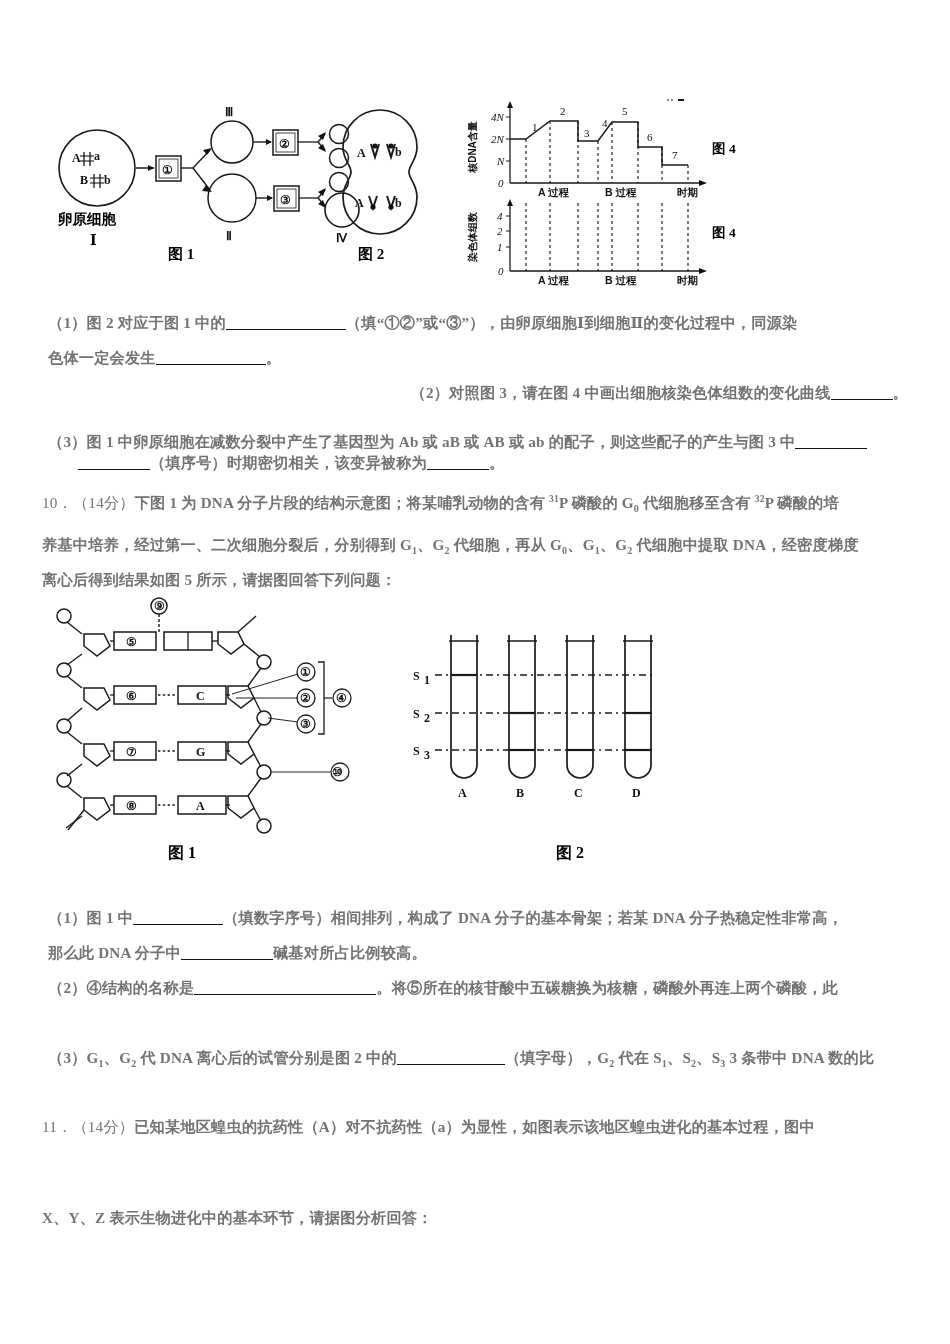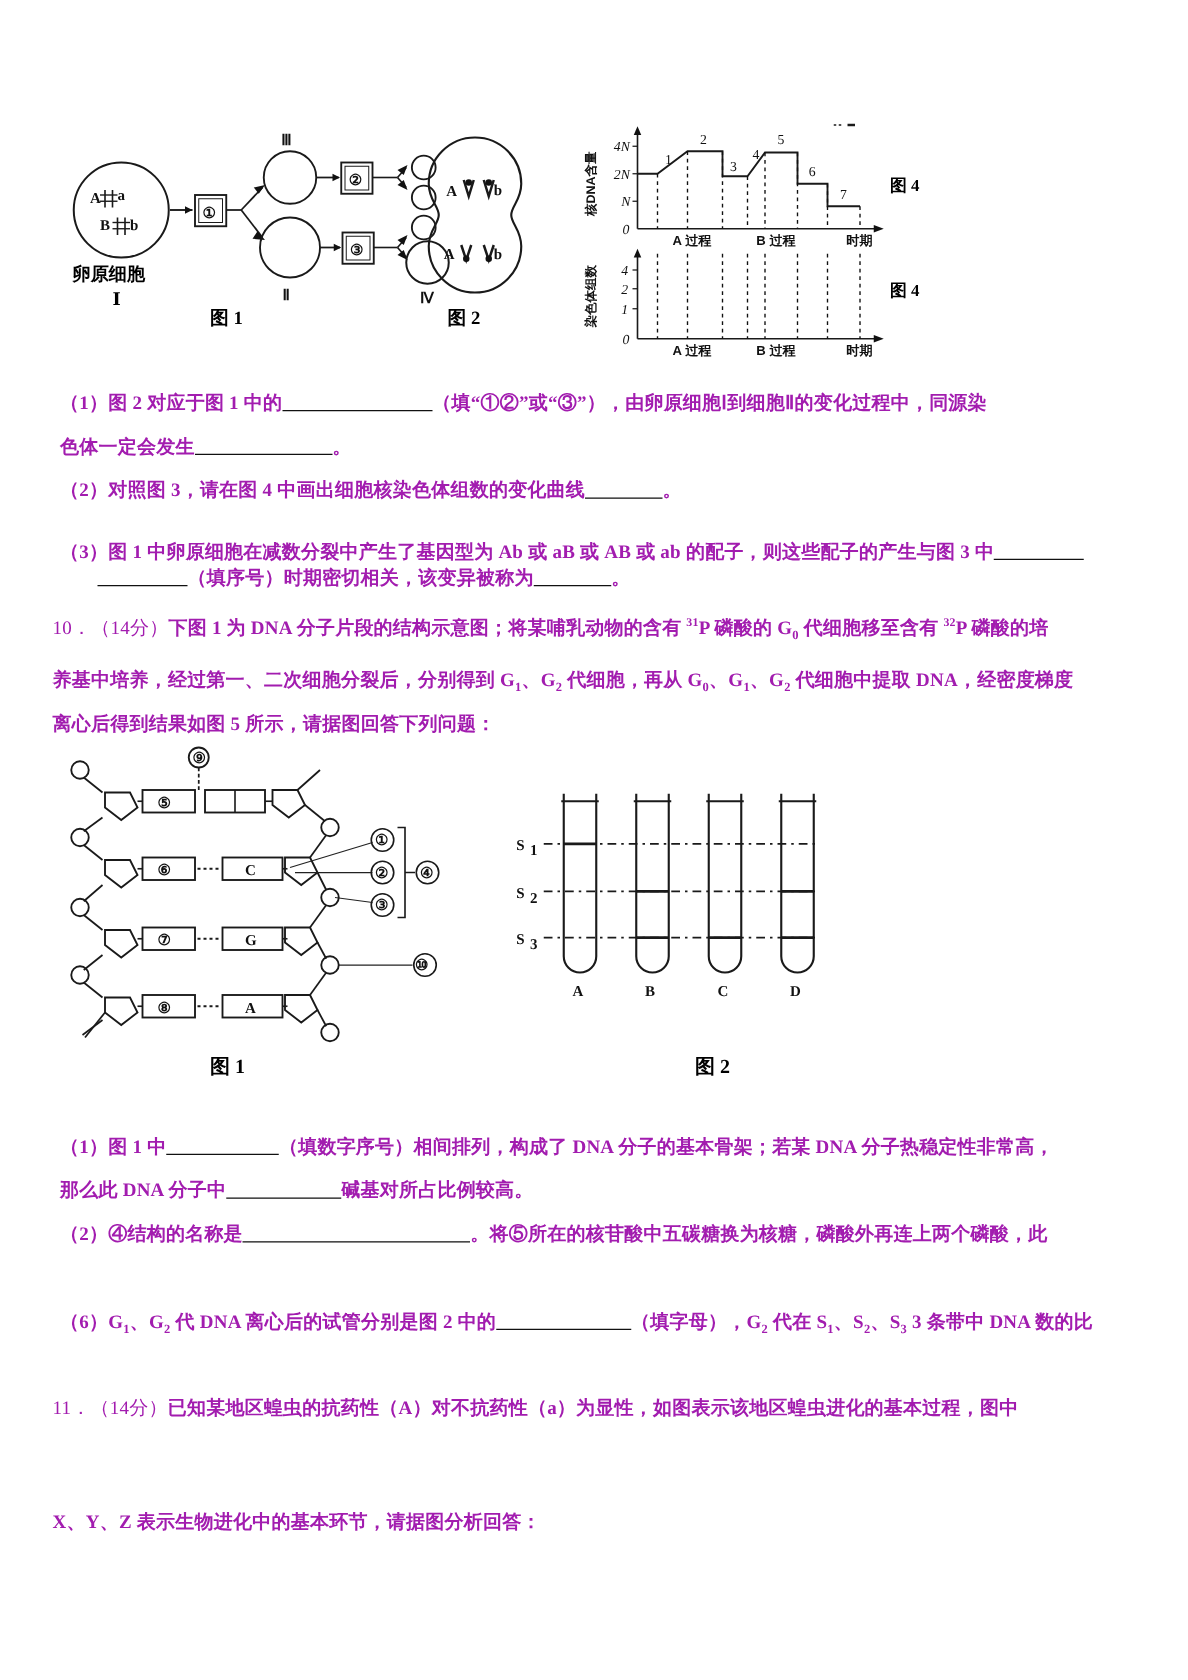--- a/index.html
+++ b/index.html
@@ -10,23 +10,22 @@
   }
   .page{position:relative;width:950px;height:1344px;}
 
   
   .qtext{
     position:absolute;
     font-size:15.2px;
     line-height:35px;
     letter-spacing:.2px;
     font-weight:700;
-    color:#a21caf;
+    color:#737373;
     white-space:normal;
-    font-family:Liberation Serif, serif;
   }
   .blank{
     display:inline-block;
     border-bottom:1.4px solid #111;
     vertical-align:-2px;
   }
   .sup{font-size:9.5px;vertical-align:super;}
   .sub{font-size:10px;vertical-align:sub;}
 
   
@@ -215,21 +214,21 @@
   </div>
   <div class="figcap" style="left:712px;top:140px;font-size:13.5px;">图 4</div>
   <div class="figcap" style="left:712px;top:224px;font-size:13.5px;">图 4</div>
 
   <div class="qtext" style="left:48px;top:305px;width:860px;">
     <span>（1）图 2 对应于图 1 中的</span><span class="blank" style="width:120px;"></span><span>（填“①②”或“③”），由卵原细胞Ⅰ到细胞Ⅱ的变化过程中，同源染</span>
   </div>
   <div class="qtext" style="left:48px;top:340px;width:860px;">
     <span>色体一定会发生</span><span class="blank" style="width:110px;"></span><span>。</span>
   </div>
-  <div class="qtext" style="left:48px;top:375px;width:860px;">
+  <div class="qtext" style="left:48px;top:375px;width:860px;text-align:right;">
     <span>（2）对照图 3，请在图 4 中画出细胞核染色体组数的变化曲线</span><span class="blank" style="width:62px;"></span><span>。</span>
   </div>
   <div class="qtext" style="left:48px;top:424px;width:880px;">
     <span>（3）图 1 中卵原细胞在减数分裂中产生了基因型为 Ab 或 aB 或 AB 或 ab 的配子，则这些配子的产生与图 3 中</span><span class="blank" style="width:72px;"></span>
   </div>
   <div class="qtext" style="left:48px;top:445px;width:880px;">
     <span class="blank" style="width:72px;margin-left:30px;"></span><span>（填序号）时期密切相关，该变异被称为</span><span class="blank" style="width:62px;"></span><span>。</span>
   </div>
 
   <div class="qtext" style="left:42px;top:482px;width:890px;">
@@ -398,21 +397,21 @@
   <div class="qtext" style="left:48px;top:900px;width:890px;">
     <span>（1）图 1 中</span><span class="blank" style="width:90px;"></span><span>（填数字序号）相间排列，构成了 DNA 分子的基本骨架；若某 DNA 分子热稳定性非常高，</span>
   </div>
   <div class="qtext" style="left:48px;top:935px;width:890px;">
     <span>那么此 DNA 分子中</span><span class="blank" style="width:92px;"></span><span>碱基对所占比例较高。</span>
   </div>
   <div class="qtext" style="left:48px;top:970px;width:890px;">
     <span>（2）④结构的名称是</span><span class="blank" style="width:182px;"></span><span>。将⑤所在的核苷酸中五碳糖换为核糖，磷酸外再连上两个磷酸，此</span>
   </div>
   <div class="qtext" style="left:48px;top:1040px;width:890px;">
-    <span>（6）G</span><span class="sub">1</span><span>、G</span><span class="sub">2</span><span> 代 DNA 离心后的试管分别是图 2 中的</span><span class="blank" style="width:108px;"></span><span>（填字母），G</span><span class="sub">2</span><span> 代在 S</span><span class="sub">1</span><span>、S</span><span class="sub">2</span><span>、S</span><span class="sub">3</span><span> 3 条带中 DNA 数的比</span>
+    <span>（3）G</span><span class="sub">1</span><span>、G</span><span class="sub">2</span><span> 代 DNA 离心后的试管分别是图 2 中的</span><span class="blank" style="width:108px;"></span><span>（填字母），G</span><span class="sub">2</span><span> 代在 S</span><span class="sub">1</span><span>、S</span><span class="sub">2</span><span>、S</span><span class="sub">3</span><span> 3 条带中 DNA 数的比</span>
   </div>
 
   <div class="qtext" style="left:42px;top:1109px;width:890px;">
     <span style="font-weight:400;">11．</span><span style="font-weight:400;">（14分）</span><span>已知某地区蝗虫的抗药性（A）对不抗药性（a）为显性，如图表示该地区蝗虫进化的基本过程，图中</span>
   </div>
   <div class="qtext" style="left:42px;top:1200px;width:890px;">
     <span>X、Y、Z 表示生物进化中的基本环节，请据图分析回答：</span>
   </div>
 
 </div>

